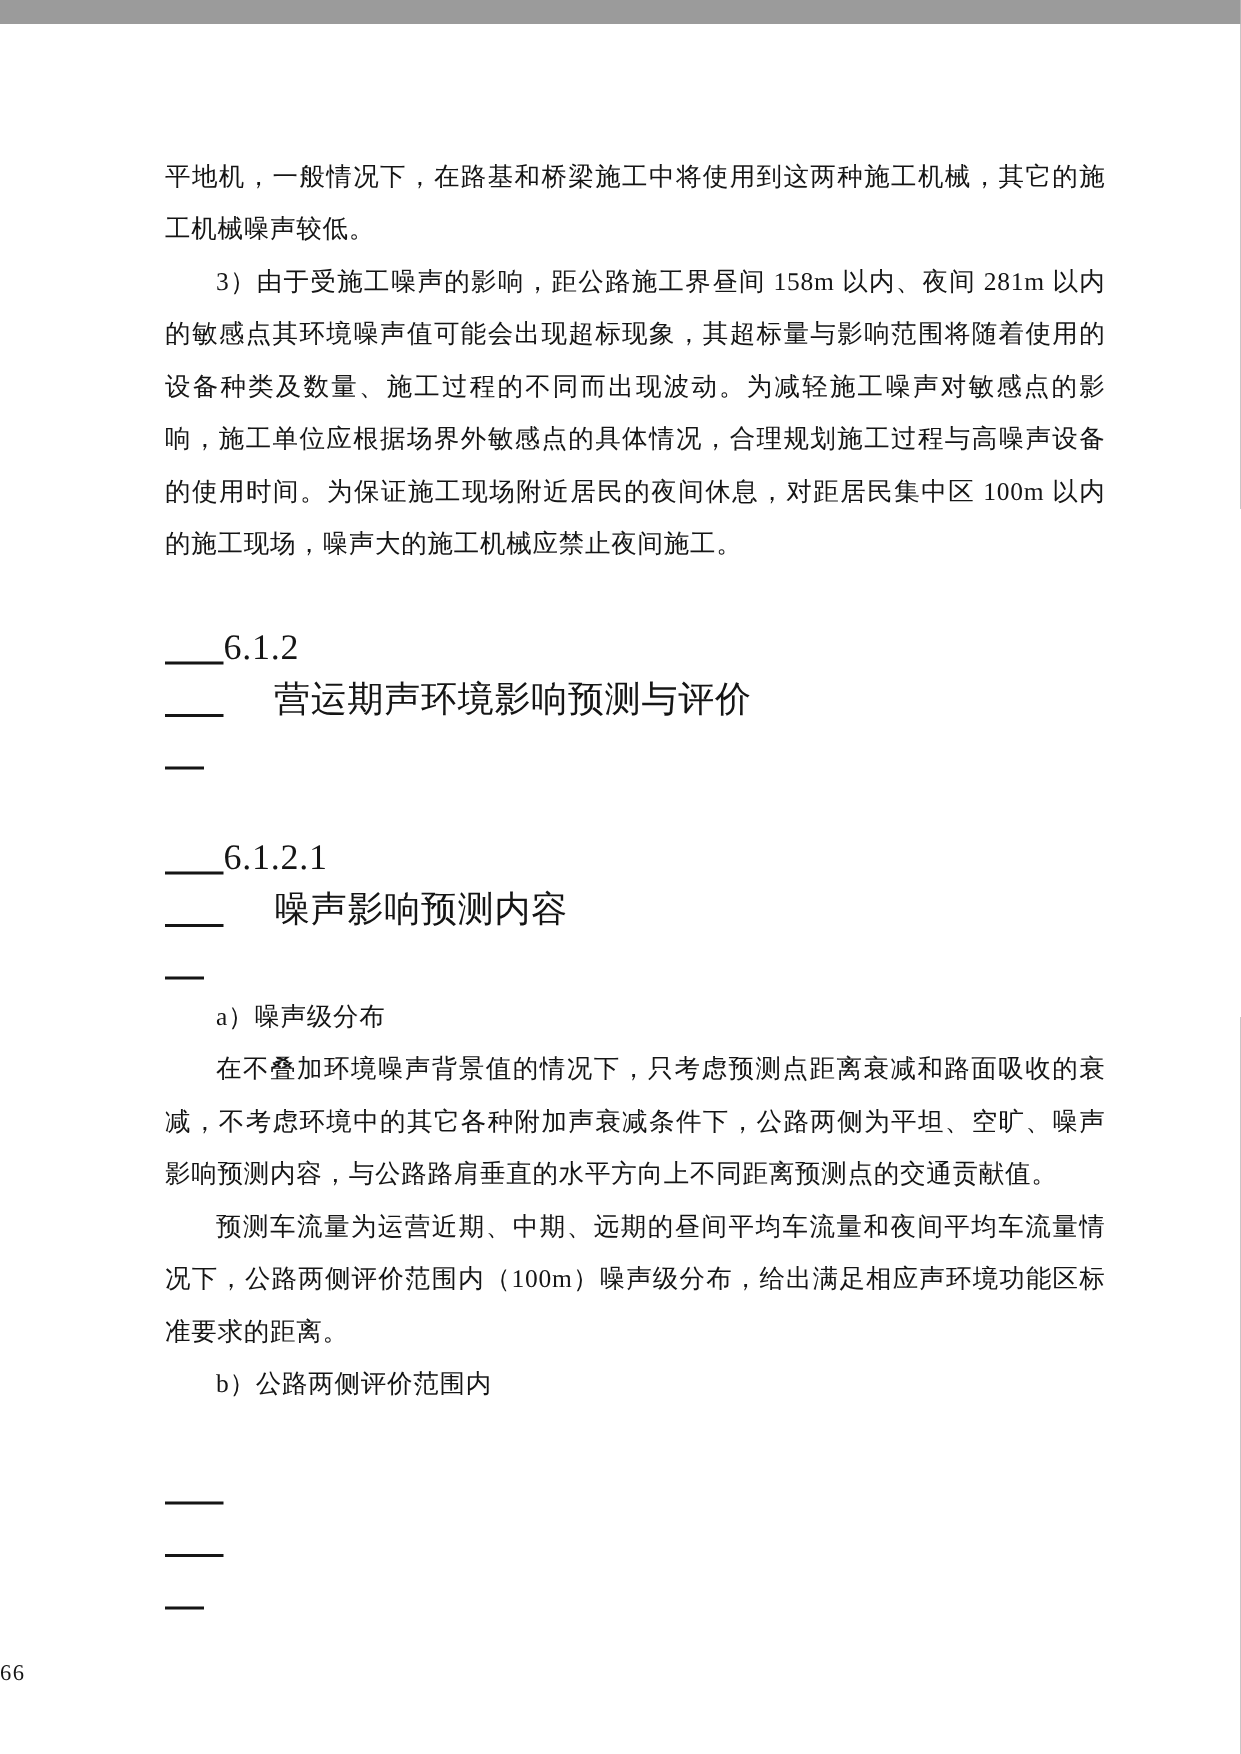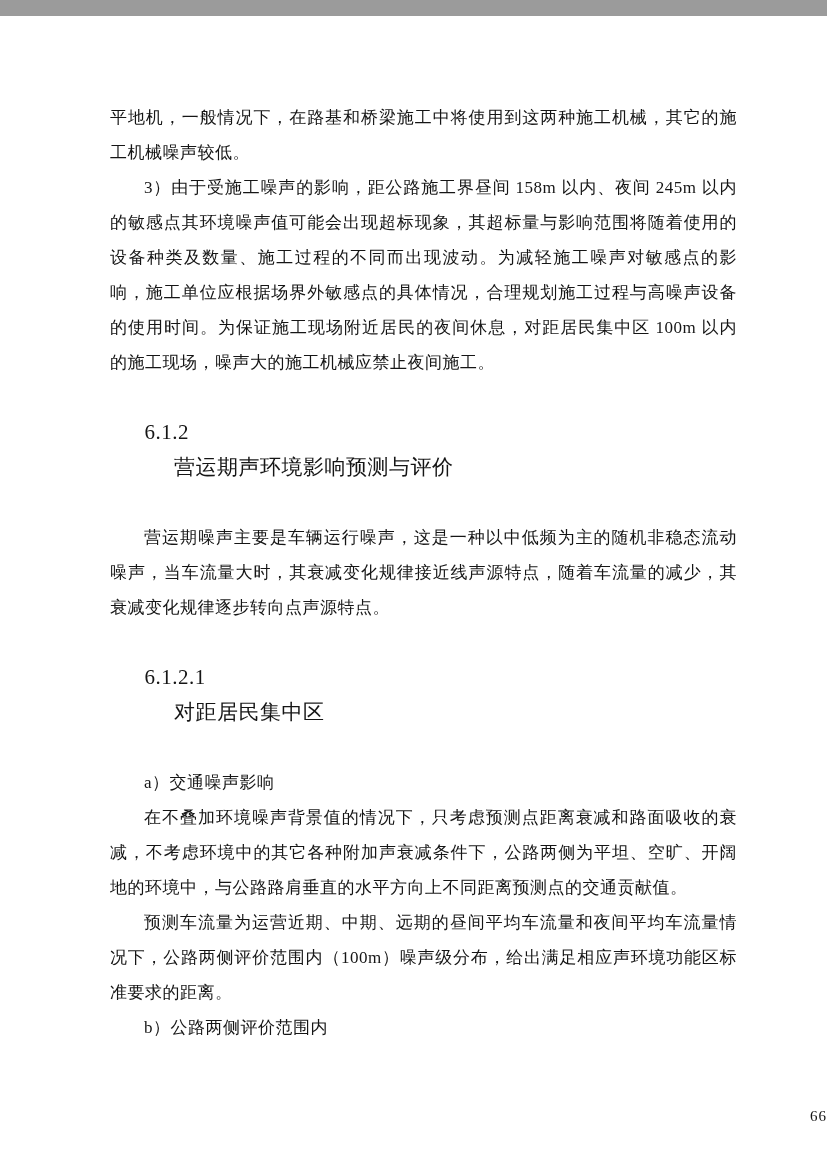--- a/index.html
+++ b/index.html
@@ -23,63 +23,63 @@
   .para {
     font-size: 17px;
     line-height: 35px;
     text-align: justify;
     text-justify: inter-character;
     letter-spacing: 0.5px;
     white-space: pre-wrap;
   }
   .para.indent { text-indent: 2em; }
   .heading {
-    font-size: 21px;
+    font-size: 24px;
     line-height: 35px;
     letter-spacing: 0.5px;
     white-space: pre-wrap;
+    text-decoration: underline;
   }
   .heading .h-num { display: inline-block; }
   .heading .h-title { display: inline-block; margin-left: 1.4em; }
   .page-number {
     position: absolute;
     top: 1090px;
     left: 0;
     right: 0;
-    text-align: right;
+    text-align: left;
     font-size: 15px;
     line-height: 20px;
     letter-spacing: 1px;
   }
 </style>
 </head>
 <body>
 
 <div class="page">
   <div class="content">
 
     <p class="para">平地机，一般情况下，在路基和桥梁施工中将使用到这两种施工机械，其它的施工机械噪声较低。</p>
 
-    <p class="para indent">3）由于受施工噪声的影响，距公路施工界昼间 158m 以内、夜间 245m 以内的敏感点其环境噪声值可能会出现超标现象，其超标量与影响范围将随着使用的设备种类及数量、施工过程的不同而出现波动。为减轻施工噪声对敏感点的影响，施工单位应根据场界外敏感点的具体情况，合理规划施工过程与高噪声设备的使用时间。为保证施工现场附近居民的夜间休息，对距居民集中区 100m 以内的施工现场，噪声大的施工机械应禁止夜间施工。</p>
+    <p class="para indent">3）由于受施工噪声的影响，距公路施工界昼间 158m 以内、夜间 281m 以内的敏感点其环境噪声值可能会出现超标现象，其超标量与影响范围将随着使用的设备种类及数量、施工过程的不同而出现波动。为减轻施工噪声对敏感点的影响，施工单位应根据场界外敏感点的具体情况，合理规划施工过程与高噪声设备的使用时间。为保证施工现场附近居民的夜间休息，对距居民集中区 100m 以内的施工现场，噪声大的施工机械应禁止夜间施工。</p>
 
     <div class="heading">
       <span class="h-num">6.1.2</span>
       <span class="h-title">营运期声环境影响预测与评价</span>
     </div>
 
-    <p class="para indent">营运期噪声主要是车辆运行噪声，这是一种以中低频为主的随机非稳态流动噪声，当车流量大时，其衰减变化规律接近线声源特点，随着车流量的减少，其衰减变化规律逐步转向点声源特点。</p>
 
     <div class="heading">
       <span class="h-num">6.1.2.1</span>
-      <span class="h-title">对距居民集中区</span>
+      <span class="h-title">噪声影响预测内容</span>
     </div>
 
-    <p class="para indent">a）交通噪声影响</p>
+    <p class="para indent">a）噪声级分布</p>
 
-    <p class="para indent">在不叠加环境噪声背景值的情况下，只考虑预测点距离衰减和路面吸收的衰减，不考虑环境中的其它各种附加声衰减条件下，公路两侧为平坦、空旷、开阔地的环境中，与公路路肩垂直的水平方向上不同距离预测点的交通贡献值。</p>
+    <p class="para indent">在不叠加环境噪声背景值的情况下，只考虑预测点距离衰减和路面吸收的衰减，不考虑环境中的其它各种附加声衰减条件下，公路两侧为平坦、空旷、噪声影响预测内容，与公路路肩垂直的水平方向上不同距离预测点的交通贡献值。</p>
 
     <p class="para indent">预测车流量为运营近期、中期、远期的昼间平均车流量和夜间平均车流量情况下，公路两侧评价范围内（100m）噪声级分布，给出满足相应声环境功能区标准要求的距离。</p>
 
     <p class="para indent">b）公路两侧评价范围内</p>
 
 
     <div class="heading">
       
       
     </div>

